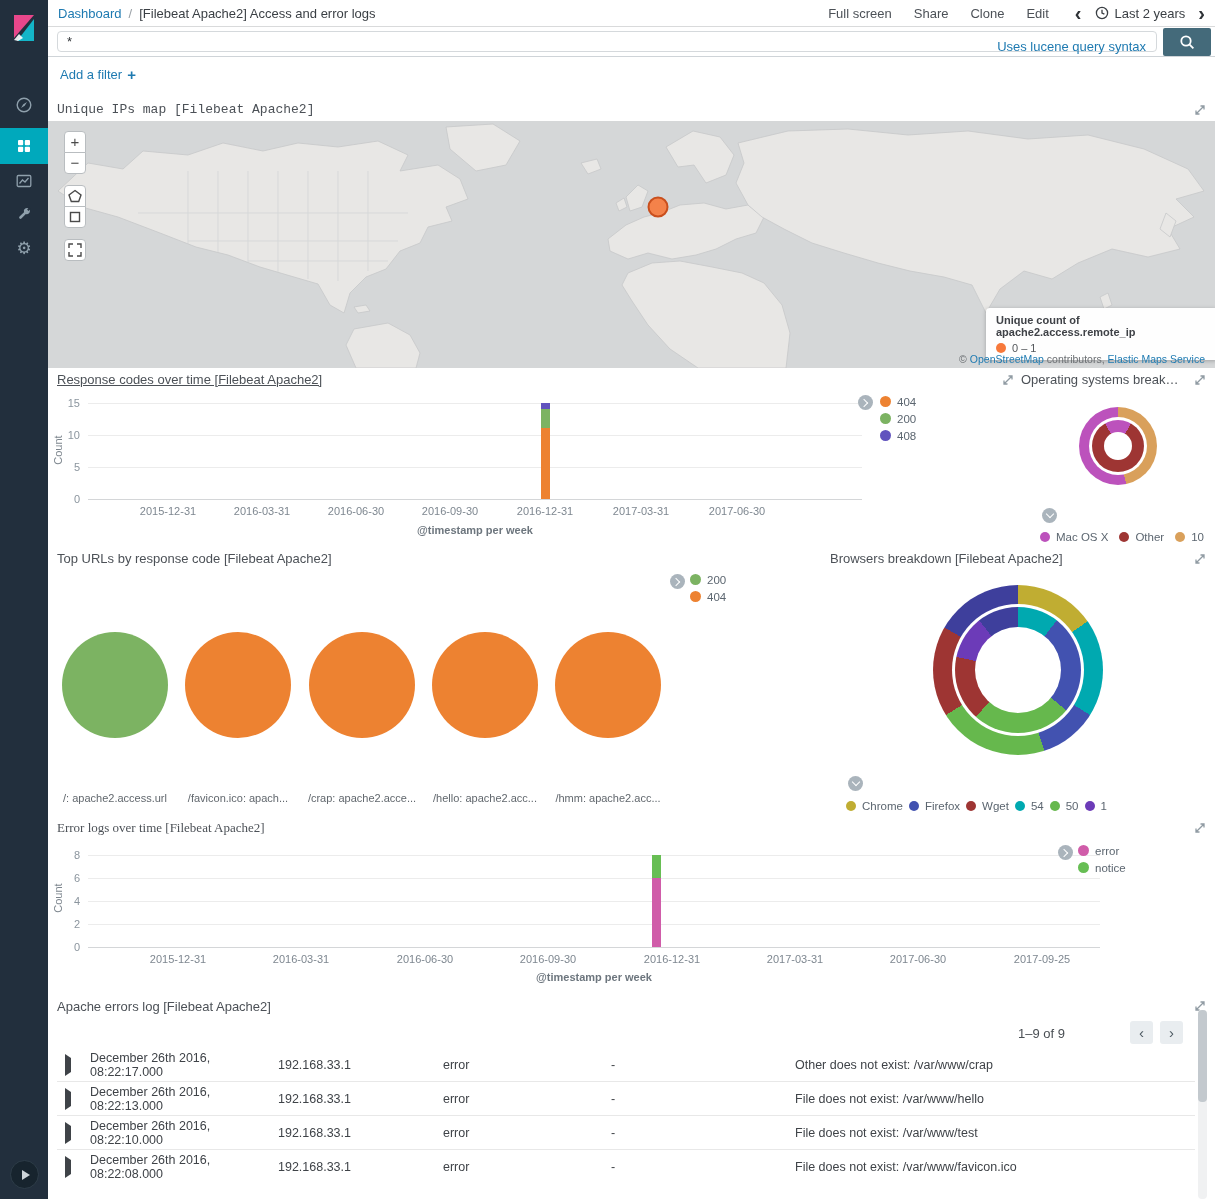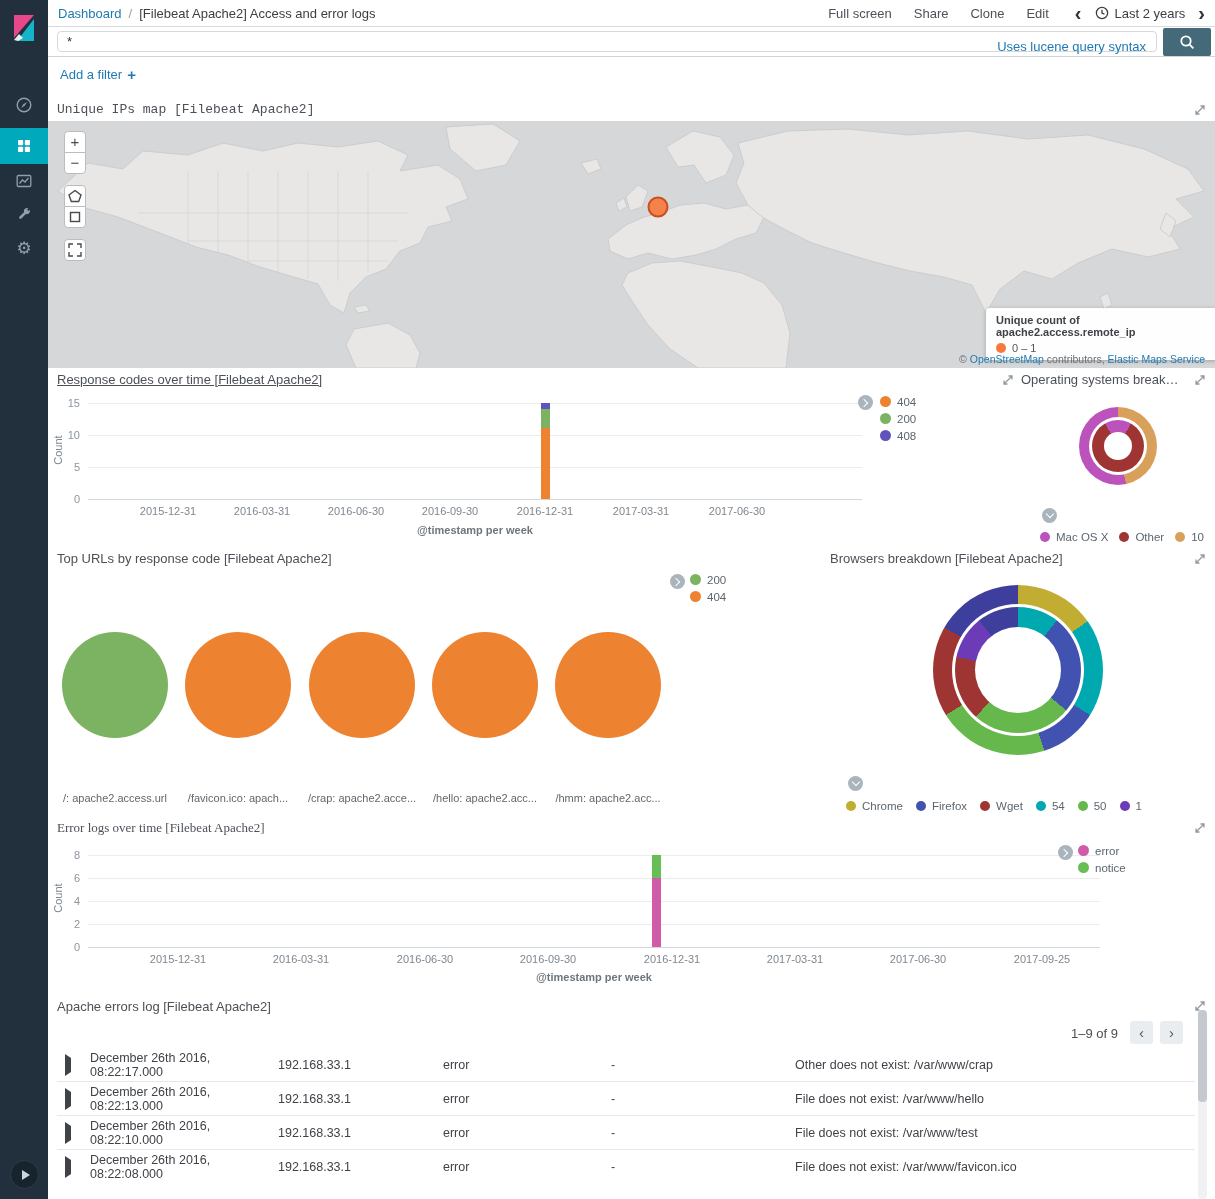--- a/index.html
+++ b/index.html
@@ -401,21 +401,21 @@
   </div>
   <div class="abs" style="left:933px;top:585px;width:170px;height:170px;">
     <div class="ring" style="left:0;top:0;width:170px;height:170px;background:conic-gradient(from 0deg,#C0AD32 0deg 55deg,#00A9B0 55deg 122deg,#4252B0 122deg 162deg,#66B84D 162deg 238deg,#9E3533 238deg 300deg,#3E3F9C 300deg 360deg);"></div>
     <div class="ring" style="left:19px;top:19px;width:132px;height:132px;background:#fff;"></div>
     <div class="ring" style="left:22px;top:22px;width:126px;height:126px;background:conic-gradient(from 0deg,#00A9B0 0deg 38deg,#4252B0 38deg 130deg,#66B84D 130deg 222deg,#9E3533 222deg 282deg,#6C3BB8 282deg 322deg,#3E3F9C 322deg 360deg);"></div>
     <div class="ring" style="left:42px;top:42px;width:86px;height:86px;background:#fff;"></div>
   </div>
   <div class="abs lgd-toggle" style="left:848px;top:776px;">
       <span class="chev chev-down"></span>
     </div>
-  <div class="abs" style="left:846px;top:797px;display:flex;gap:13px;">
+  <div class="abs" style="left:846px;top:797px;display:flex;gap:6px;">
     <div class="lgd-item">
       <span class="dot" style="width:10px;height:10px;background:#C0AD32;"></span>
       <span class="lgd-txt">Chrome</span>
     </div>
     <div class="lgd-item">
       <span class="dot" style="width:10px;height:10px;background:#4252B0;"></span>
       <span class="lgd-txt">Firefox</span>
     </div>
     <div class="lgd-item">
       <span class="dot" style="width:10px;height:10px;background:#9E3533;"></span>
@@ -481,21 +481,21 @@
     </div>
   </div>
 
   <div class="abs panel-title" style="left:57px;top:999px;">Apache errors log [Filebeat Apache2]</div>
   <div class="abs expand-ico" style="left:1194px;top:1000px;">
     <svg width="12" height="12" viewBox="0 0 12 12">
         <path d="M2,10 L10,2 M6.5,2 H10 V5.5 M5.5,10 H2 V6.5" fill="none" stroke="#909ba3" stroke-width="1.3"></path>
       </svg>
   </div>
 
-  <div class="abs" style="left:1018px;top:1026px;width:100px;text-align:right;color:#4a4f54;">1–9 of 9</div>
+  <div class="abs" style="left:1018px;top:1026px;width:100px;color:#4a4f54;">1–9 of 9</div>
   <div class="abs pag-btn" style="left:1130px;top:1021px;">‹</div>
   <div class="abs pag-btn" style="left:1160px;top:1021px;">›</div>
 
   <div class="abs" style="left:57px;top:1048px;width:1138px;">
     <div class="trow">
       <div class="c0"><span class="row-tri"></span></div>
       <div class="c1">December 26th 2016, 08:22:17.000</div>
       <div class="c2">192.168.33.1</div>
       <div class="c3">error</div>
       <div class="c4">-</div>

